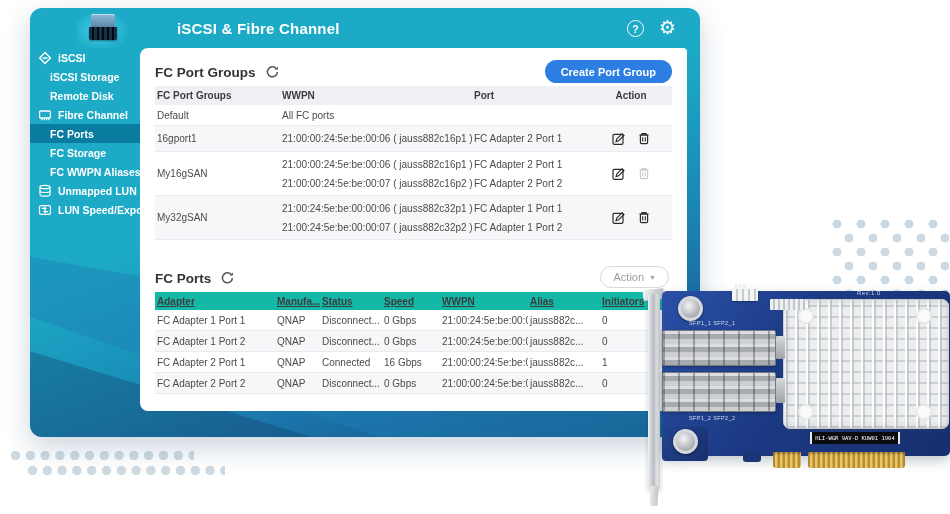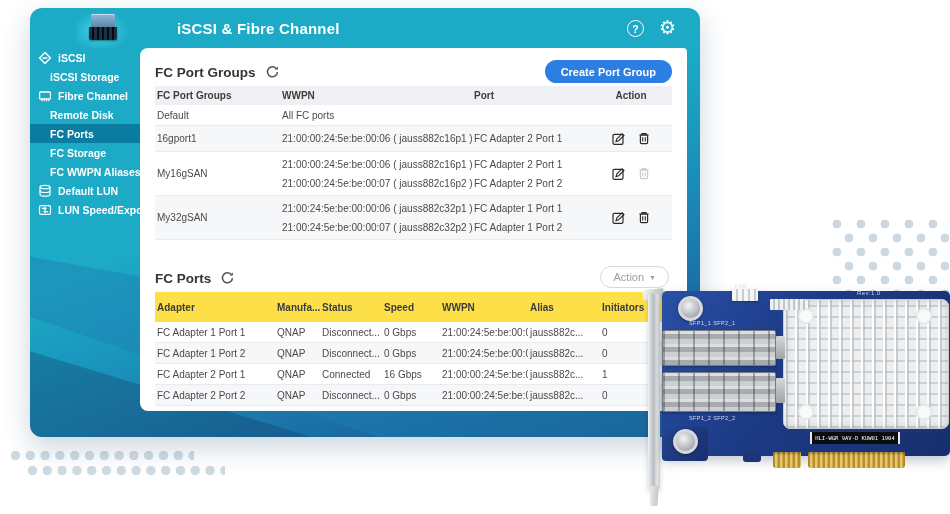--- a/index.html
+++ b/index.html
@@ -59,21 +59,21 @@
   .t1row .c.action { text-align:center; padding-left:0; }
   .r-h21 { height:21px; } .r-h26 { height:26px; } .r-h44 { height:44px; }
   .alt { background:#f6f7f9; }
   .twoline div { line-height:19px; }
   .act-icons { display:flex; justify-content:center; gap:13px; }
   .act-icons svg { cursor:pointer; }
   .icon-disabled { opacity:1; }
 
   
   .t2row { display:grid; grid-template-columns:120px 45px 62px 58px 88px 72px 72px; align-items:center; border-bottom:1px solid #e9ebee; font-size:10px; color:#4a4a4a; height:21px; cursor:pointer; }
-  .t2row.hdr { background:#fde047; border-bottom:none; height:30px; font-weight:bold; color:#3c3c3c; cursor:default; }
+  .t2row.hdr { background:#14b8a6; border-bottom:none; height:18px; font-weight:bold; color:#3c3c3c; cursor:default;text-decoration:underline; }
   .t2row .c { padding-left:2px; overflow:hidden; white-space:nowrap; }
   #fc-ports-section .sec-hdr { margin-top:24px; }
 
   
   #fc-card { position:absolute; left:645px; top:287px; width:305px; height:222px; z-index:5; }
   #bracket-tab { position:absolute; left:-2px; top:2px; width:21px; height:11px; background:linear-gradient(90deg,#f0f2f3,#bcc1c5); transform:rotate(-6deg); border-radius:2px; }
   #bracket { position:absolute; left:3px; top:7px; width:12px; height:196px; background:linear-gradient(90deg,#eef0f1,#b9bec3 45%,#e2e4e6 75%,#cfd2d5); border-radius:2px; box-shadow:0 2px 5px rgba(0,0,0,.18); }
   #bracket-tail { position:absolute; left:5px; top:199px; width:8px; height:20px; background:linear-gradient(90deg,#e8eaeb,#c2c6ca); transform:rotate(3deg); border-radius:0 0 2px 2px; }
   #pcb { position:absolute; left:17px; top:4px; width:288px; height:165px; background:linear-gradient(125deg,#2a4fa5,#1c3a85 45%,#172f6e); border-radius:5px; box-shadow:0 5px 12px rgba(40,60,90,.28); }
   #pcb-foot { position:absolute; left:17px; top:140px; width:46px; height:34px; background:linear-gradient(125deg,#23448f,#182f6e); border-radius:4px; }
@@ -134,49 +134,49 @@
             <path d="M4.6 7h4.8" stroke="#fff" stroke-width="1.4"></path>
           </svg>
         <span>iSCSI</span>
         <svg class="chev" viewBox="0 0 12 12">
             <path d="M2 8l4-4 4 4" fill="none" stroke="#fff" stroke-width="1.7"></path>
           </svg>
       </div>
       <div class="side-item side-sub">
         <span>iSCSI Storage</span>
       </div>
+      <div class="side-item side-sub">
+        <span>Remote Disk</span>
+      </div>
       <div class="side-item">
         <svg class="icn" viewBox="0 0 14 14">
             <rect x="1.6" y="3" width="10.8" height="7" rx="1" fill="none" stroke="#fff" stroke-width="1.3"></rect>
             <path d="M4 10v2.3M6.3 10v2.3M8.6 10v2.3M10.9 10v2.3" stroke="#fff" stroke-width="1.2"></path>
           </svg>
         <span>Fibre Channel</span>
         <svg class="chev" viewBox="0 0 12 12">
             <path d="M2 8l4-4 4 4" fill="none" stroke="#fff" stroke-width="1.7"></path>
           </svg>
-      </div>
-      <div class="side-item side-sub">
-        <span>Remote Disk</span>
       </div>
       <div class="side-item side-sub selected">
         <span>FC Ports</span>
       </div>
       <div class="side-item side-sub">
         <span>FC Storage</span>
       </div>
       <div class="side-item side-sub">
         <span>FC WWPN Aliases</span>
       </div>
       <div class="side-item">
         <svg class="icn" viewBox="0 0 14 14">
             <ellipse cx="7" cy="3" rx="5" ry="1.7" fill="none" stroke="#fff" stroke-width="1.2"></ellipse>
             <path d="M2 3v7.4c0 1 2.2 1.8 5 1.8s5-.8 5-1.8V3" fill="none" stroke="#fff" stroke-width="1.2"></path>
             <path d="M2 6.7c0 1 2.2 1.8 5 1.8s5-.8 5-1.8" fill="none" stroke="#fff" stroke-width="1.2"></path>
           </svg>
-        <span>Default LUN</span>
+        <span>Unmapped LUN</span>
       </div>
       <div class="side-item">
         <svg class="icn" viewBox="0 0 14 14">
             <rect x="1.5" y="2.6" width="11" height="8.8" rx="1.4" fill="none" stroke="#fff" stroke-width="1.2"></rect>
             <path d="M3.8 5.4h4M6.4 3.9l1.6 1.5-1.6 1.5M10.2 8.6h-4M7.6 7.1L6 8.6l1.6 1.5" fill="none" stroke="#fff" stroke-width="1.1"></path>
           </svg>
         <span>LUN Speed/Export</span>
       </div>
     </div>
 

